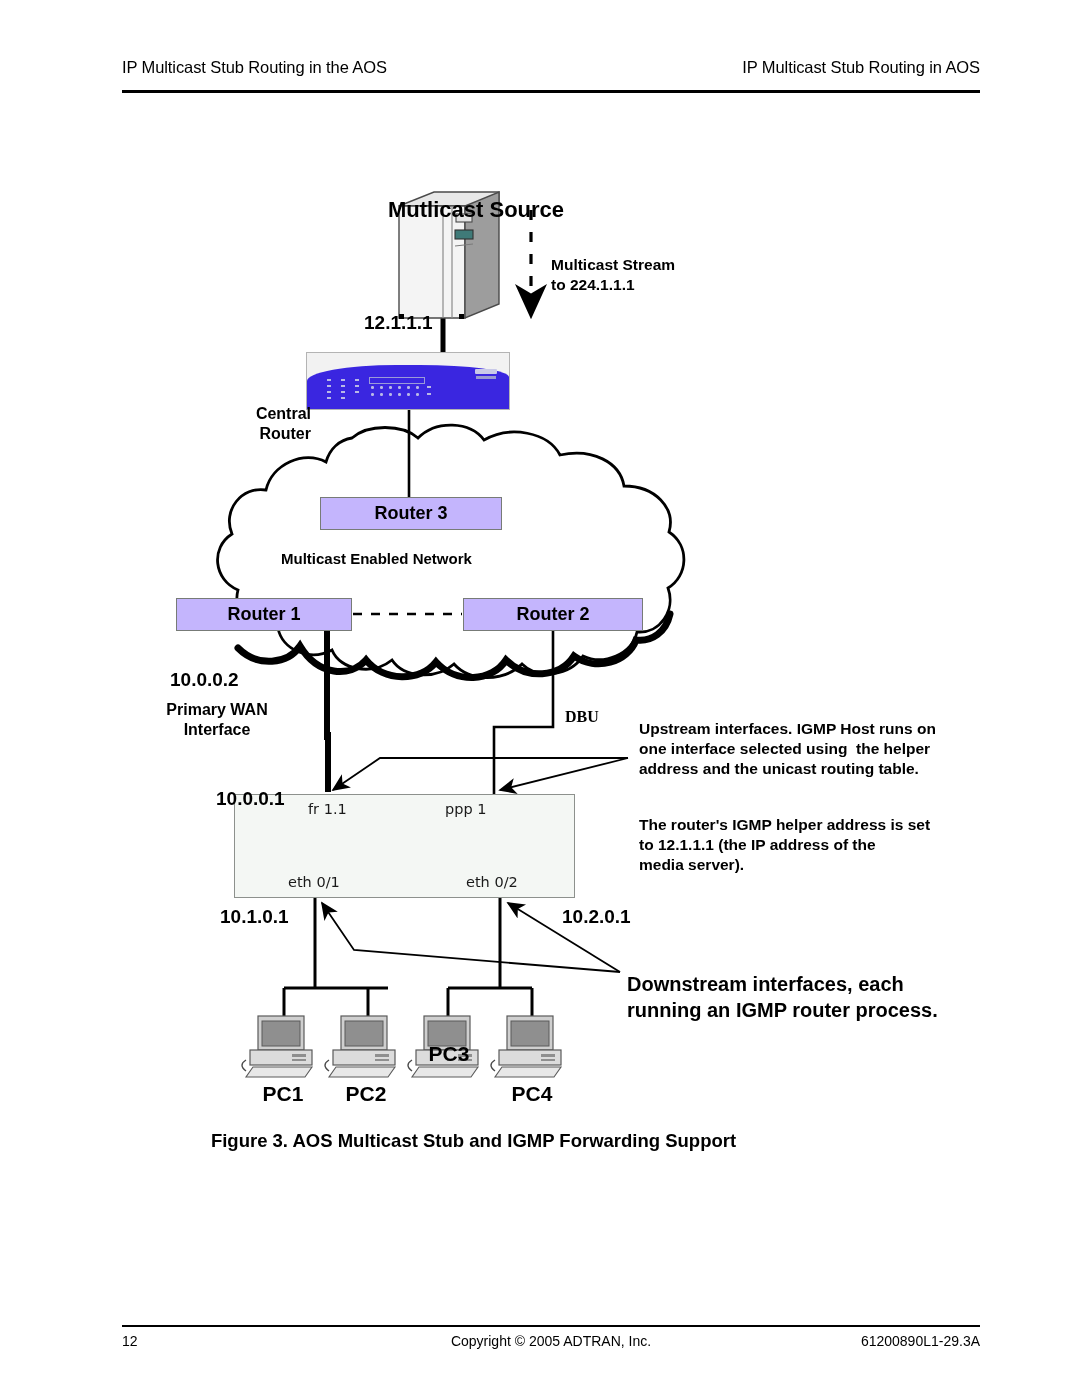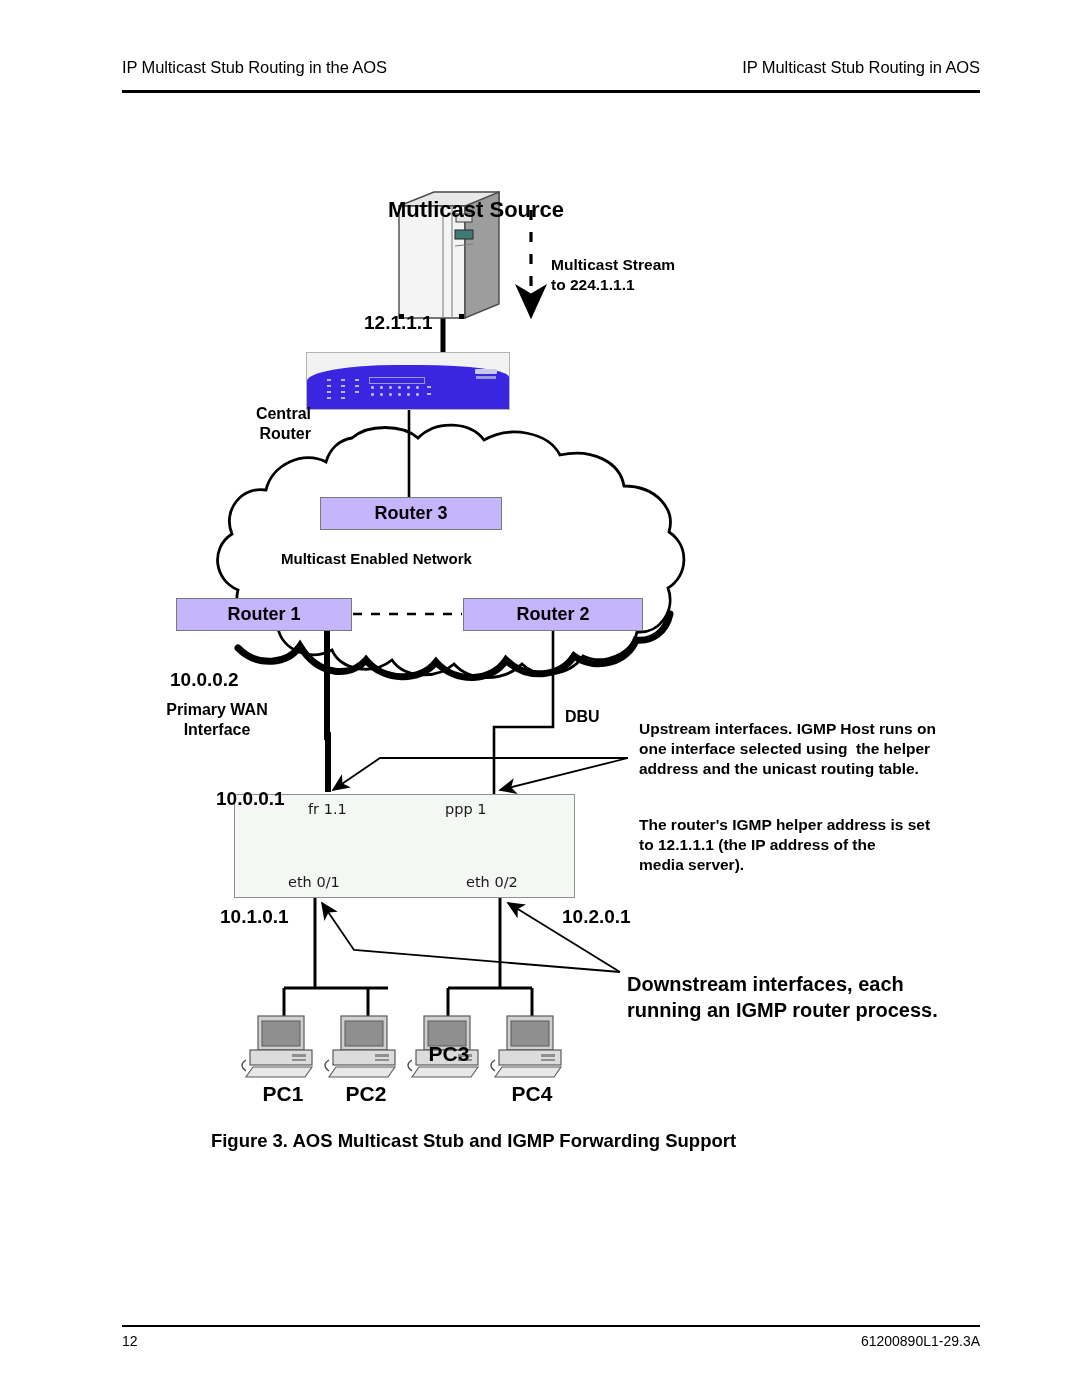--- a/index.html
+++ b/index.html
@@ -85,21 +85,21 @@
   }
 
   
   .lbl-src       { left: 388px; top: 160px;  font-size: 22px; margin-top: 36px; }
   .lbl-stream    { left: 551px; top: 255px;  font-size: 15.5px; }
   .lbl-ip1211    { left: 364px; top: 311px;  font-size: 19px; }
   .lbl-central   { left: 231px; top: 370px;  font-size: 16px; text-align: right; width: 80px; margin-top: 34px; }
   .lbl-mcastnet  { left: 281px; top: 549px;  font-size: 15px; text-align: center; }
   .lbl-10002     { left: 170px; top: 668px;  font-size: 19px; }
   .lbl-pwan      { left: 140px; top: 700px;  font-size: 16px; text-align: center; width: 154px; }
-  .lbl-dbu       { left: 565px; top: 707px;  font-size: 16px; }
+  .lbl-dbu       { left: 565px; top: 707px;  font-size: 16px; font-family: Liberation Serif, serif; }
   .lbl-10001     { left: 216px; top: 787px;  font-size: 19px; }
   .lbl-10101     { left: 220px; top: 905px;  font-size: 19px; }
   .lbl-10201     { left: 562px; top: 905px;  font-size: 19px; }
   .lbl-upstream  { left: 639px; top: 719px;  font-size: 15.5px; }
   .lbl-helper    { left: 639px; top: 815px;  font-size: 15.5px; }
   .lbl-downstr   { left: 627px; top: 972px;  font-size: 20px; }
 
   .pc-label {
     position: absolute;
     font-weight: bold;
@@ -421,15 +421,16 @@
 
 <div class="pc-label" style="left:248px; top:1082px;">PC1</div>
 <div class="pc-label" style="left:331px; top:1082px;">PC2</div>
 <div class="pc-label" style="left:414px; top:1042px;">PC3</div>
 <div class="pc-label" style="left:497px; top:1082px;">PC4</div>
 
 <div class="caption">Figure 3.  AOS Multicast Stub and IGMP Forwarding Support</div>
 
 <div class="footer-rule"></div>
 <div class="page-footer">
+  <div class="ft-copy">Copyright © 2005 ADTRAN, Inc.</div>
   <div class="ft-page">12</div>
   <div class="ft-doc">61200890L1-29.3A</div>
 </div>
 
 </body></html>

